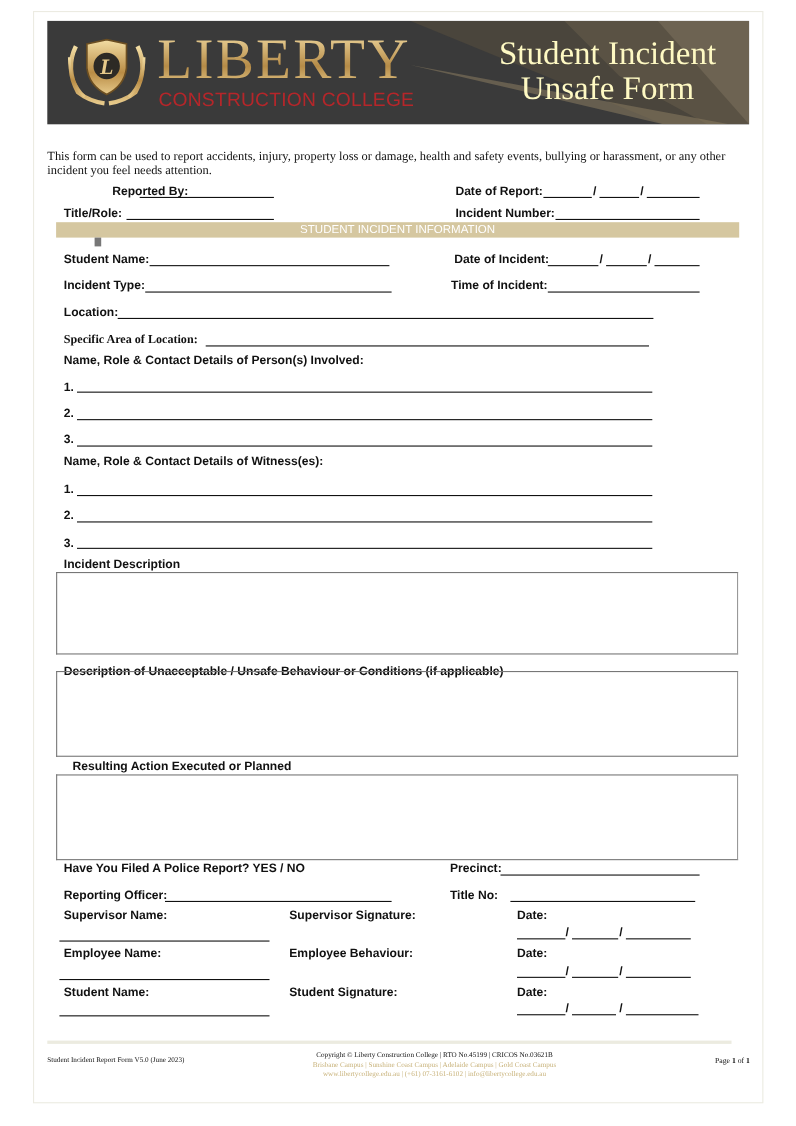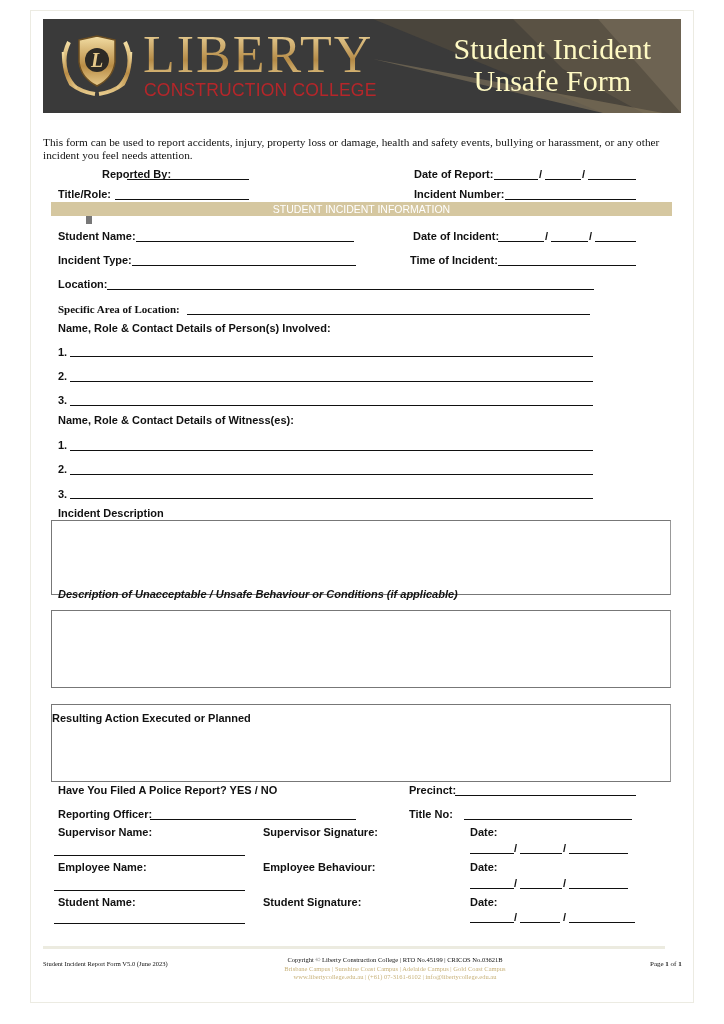--- a/index.html
+++ b/index.html
@@ -113,24 +113,24 @@
 <div class="lbl" style="left:58px;top:439px;">1.</div>
 <div class="line" style="left:70px;top:450px;width:523px;"></div>
 <div class="lbl" style="left:58px;top:463px;">2.</div>
 <div class="line" style="left:70px;top:474px;width:523px;"></div>
 <div class="lbl" style="left:58px;top:488px;">3.</div>
 <div class="line" style="left:70px;top:498px;width:523px;"></div>
 
 <div class="lbl" style="left:58px;top:507px;">Incident Description</div>
 <div class="box" style="top:520px;height:75px;"></div>
 
-<div class="lbl" style="left:58px;top:588px;font-style:italic;">Description of Unacceptable / Unsafe Behaviour or Conditions (if applicable)</div>
+<div class="lbl" style="left:58px;top:605px;">Description of Unacceptable / Unsafe Behaviour or Conditions (if applicable)</div>
 <div class="box" style="top:610px;height:78px;"></div>
 
-<div class="lbl" style="left:52px;top:691px;margin-top:21px;">Resulting Action Executed or Planned</div>
+<div class="lbl" style="left:66px;top:691px;">Resulting Action Executed or Planned</div>
 <div class="box" style="top:704px;height:78px;"></div>
 
 <div class="lbl" style="left:58px;top:784px;">Have You Filed A Police Report? YES / NO</div>
 <div class="lbl" style="left:409px;top:784px;">Precinct:</div>
 <div class="line" style="left:455px;top:795px;width:181px;"></div>
 
 <div class="lbl" style="left:58px;top:808px;">Reporting Officer:</div>
 <div class="line" style="left:150px;top:819px;width:206px;"></div>
 <div class="lbl" style="left:409px;top:808px;">Title No:</div>
 <div class="line" style="left:464px;top:819px;width:168px;"></div>

